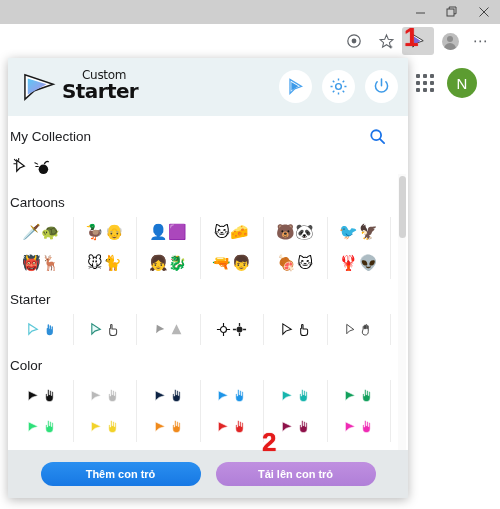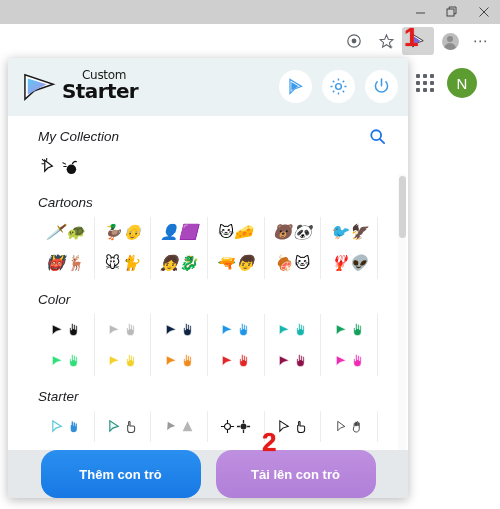--- a/index.html
+++ b/index.html
@@ -73,36 +73,36 @@
   .logo-cursor{position:absolute;left:0px;top:9px;font-size:20px;font-weight:bold;color:#111;
     font-family:"DejaVu Sans", sans-serif;letter-spacing:-0.6px;}
 
   .hdr-btns{position:absolute;right:10px;top:12px;display:flex;gap:10px;}
   .circ-btn{width:33px;height:33px;border-radius:50%;background:#ffffff;
     display:flex;align-items:center;justify-content:center;}
 
   .pop-body{
     position:relative;height:334px;background:#fff;overflow:hidden;
   }
-  .sec{padding:0 30px;box-sizing:border-box;font-style:italic;}
+  .sec{padding:0 2px;box-sizing:border-box;}
   .sec-title{font-size:13.5px;color:#202124;margin:13px 0 7px 0;font-weight:400;}
   .search-btn{position:absolute;right:22px;top:12px;}
 
   .cursor-row{display:flex;}
   .cursor-cell{
     width:63.5px;height:31px;display:flex;align-items:center;justify-content:center;
     border-right:1px solid #ececec;box-sizing:border-box;gap:1px;
   }
   .cursor-cell.free{border-right:none;width:auto;justify-content:flex-start;padding-left:2px;}
 
   .pop-footer{
     height:48px;background:#e4e8ea;display:flex;align-items:center;justify-content:center;gap:15px;
   }
   .btn{
-    height:48px;border-radius:16px;border:none;color:#fff;font-size:13px;
+    height:24px;border-radius:16px;border:none;color:#fff;font-size:11px;
     font-family:"Liberation Sans", sans-serif;cursor:pointer;
     display:flex;align-items:center;justify-content:center;font-weight:bold;text-align:center;
   }
   .btn-add{width:160px;background:linear-gradient(180deg,#2a8ff0,#1778e4);}
   .btn-upload{width:160px;background:linear-gradient(180deg,#bf8fe0,#b07fd8);}
 
   
   .sb-track{position:absolute;right:2px;top:58px;width:8px;height:334px;background:#fafafa;}
   .sb-thumb{position:absolute;right:2.5px;top:60px;width:7px;height:62px;background:#d3d3d3;border-radius:4px;}
 
@@ -312,20 +312,76 @@
             <span class="emoji">🐱</span>
           </div>
         <div class="cursor-cell">
             <span class="emoji">🦞</span>
             <span class="emoji">👽</span>
           </div>
       </div>
     </div>
 
     <div class="sec" style="margin-top:12px;">
+      <div class="sec-title">Starter</div>
+      <div class="cursor-row" id="starter-row">
+          <div class="cursor-cell">
+            <svg class="mini" viewBox="0 0 16 16">
+              <polygon points="3,2 3,13 6.3,9.7 12,7.8" fill="#ffffff" stroke="#5ec8d8" stroke-width="1.3"></polygon>
+            </svg>
+            <svg class="mini" viewBox="0 0 16 16">
+              <path d="M6 3c0-.8 1.5-.8 1.5 0v4.3h.6V4c0-.8 1.5-.8 1.5 0v3.6h.6V5.2c0-.8 1.4-.8 1.4 0v5.4c0 2.2-1.5 3.5-3.5 3.5S5 12.8 5 10.6V7c0-.8 1.4-.8 1.4 0v1.6H6z" fill="#2f8fd8"></path>
+            </svg>
+          </div>
+          <div class="cursor-cell">
+            <svg class="mini" viewBox="0 0 16 16">
+              <polygon points="3,2 3,13 6.3,9.7 12,7.8" fill="#e8fbfa" stroke="#2a8f7d" stroke-width="1.2"></polygon>
+            </svg>
+            <svg class="mini" viewBox="0 0 16 16">
+              <path d="M6 3.2c0-.8 1.5-.8 1.5 0v4.2h3.6c.9 0 1.3.6 1.3 1.3v2.8c0 1.9-1.3 2.9-3.2 2.9H7.6C6 14.4 5 13.3 5 11.6V7.2c0-.8 1-.8 1 0z" fill="none" stroke="#444444" stroke-width="1.1"></path>
+            </svg>
+          </div>
+          <div class="cursor-cell">
+            <svg class="mini" viewBox="0 0 16 16">
+              <polygon points="4,3 3.4,12 6.6,9.2 12,7.5" fill="#9a9a9a"></polygon>
+            </svg>
+            <svg class="mini" viewBox="0 0 16 16">
+              <polygon points="8,2.5 13.2,13 2.8,13" fill="#b6b6b6"></polygon>
+            </svg>
+          </div>
+          <div class="cursor-cell">
+            <svg class="mini" viewBox="0 0 16 16">
+              <circle cx="8" cy="8" r="3.2" fill="none" stroke="#111111" stroke-width="1.2"></circle>
+              <path d="M8 1v3.2M8 11.8V15M1 8h3.2M11.8 8H15" stroke="#111111" stroke-width="1.2"></path>
+            </svg>
+            <svg class="mini" viewBox="0 0 16 16">
+              <circle cx="8" cy="8" r="3.2" fill="#222222"></circle>
+              <path d="M8 1v3.2M8 11.8V15M1 8h3.2M11.8 8H15" stroke="#222222" stroke-width="1.4"></path>
+            </svg>
+          </div>
+          <div class="cursor-cell">
+            <svg class="mini" viewBox="0 0 16 16">
+              <polygon points="3,2 3,13 6.3,9.7 12,7.8" fill="#ffffff" stroke="#111" stroke-width="1.1"></polygon>
+            </svg>
+            <svg class="mini" viewBox="0 0 16 16">
+              <path d="M6 3.2c0-.8 1.5-.8 1.5 0v4.2h3.6c.9 0 1.3.6 1.3 1.3v2.8c0 1.9-1.3 2.9-3.2 2.9H7.6C6 14.4 5 13.3 5 11.6V7.2c0-.8 1-.8 1 0z" fill="#fff" stroke="#111" stroke-width="1.1"></path>
+            </svg>
+          </div>
+          <div class="cursor-cell">
+            <svg class="mini" viewBox="0 0 16 16">
+              <polygon points="4,2.5 4,12.5 6.8,9.6 11.5,8" fill="#fff" stroke="#333" stroke-width="0.9"></polygon>
+            </svg>
+            <svg class="mini" viewBox="0 0 16 16">
+              <path d="M4.4 7.5V5c0-.7 1-.7 1 0v2.2h.5V3.6c0-.7 1-.7 1 0v3.6h.5V3.2c0-.7 1-.7 1 0v4h.5V4.4c0-.7 1-.7 1 0v5.9c0 2.2-1.2 3.6-3.3 3.6-1.9 0-3.1-1.4-3.1-3.2z" fill="#fff" stroke="#333" stroke-width="0.9"></path>
+            </svg>
+          </div>
+        </div>
+    </div>
+
+    <div class="sec" style="margin-top:12px;">
       <div class="sec-title">Color</div>
       <div class="cursor-row" id="color-row-1">
           <div class="cursor-cell">
             <svg class="mini" viewBox="0 0 16 16">
               <polygon points="2.5,3 2.5,13.5 6.5,10 13,8" fill="#111111" stroke="#ffffff" stroke-width="0.7"></polygon>
             </svg>
             <svg class="mini" viewBox="0 0 16 16">
               <path d="M6 2.2c0-.8 1.6-.8 1.6 0v5h.6V3.3c0-.8 1.6-.8 1.6 0V8h.6V4.4c0-.8 1.5-.8 1.5 0v6.2c0 2.4-1.6 3.9-3.8 3.9C5.6 14.5 4 13.2 4 10.6V6.6c0-.8 1.5-.8 1.5 0v2h.5z" fill="#111111" stroke="#ffffff" stroke-width="0.6"></path>
             </svg>
           </div>
@@ -410,76 +466,20 @@
             <svg class="mini" viewBox="0 0 16 16">
               <path d="M6 2.2c0-.8 1.6-.8 1.6 0v5h.6V3.3c0-.8 1.6-.8 1.6 0V8h.6V4.4c0-.8 1.5-.8 1.5 0v6.2c0 2.4-1.6 3.9-3.8 3.9C5.6 14.5 4 13.2 4 10.6V6.6c0-.8 1.5-.8 1.5 0v2h.5z" fill="#8e1149" stroke="#ffffff" stroke-width="0.6"></path>
             </svg>
           </div>
           <div class="cursor-cell">
             <svg class="mini" viewBox="0 0 16 16">
               <polygon points="2.5,3 2.5,13.5 6.5,10 13,8" fill="#ef2bb4" stroke="#ffffff" stroke-width="0.7"></polygon>
             </svg>
             <svg class="mini" viewBox="0 0 16 16">
               <path d="M6 2.2c0-.8 1.6-.8 1.6 0v5h.6V3.3c0-.8 1.6-.8 1.6 0V8h.6V4.4c0-.8 1.5-.8 1.5 0v6.2c0 2.4-1.6 3.9-3.8 3.9C5.6 14.5 4 13.2 4 10.6V6.6c0-.8 1.5-.8 1.5 0v2h.5z" fill="#ef2bb4" stroke="#ffffff" stroke-width="0.6"></path>
-            </svg>
-          </div>
-        </div>
-    </div>
-
-    <div class="sec" style="margin-top:12px;">
-      <div class="sec-title">Starter</div>
-      <div class="cursor-row" id="starter-row">
-          <div class="cursor-cell">
-            <svg class="mini" viewBox="0 0 16 16">
-              <polygon points="3,2 3,13 6.3,9.7 12,7.8" fill="#ffffff" stroke="#5ec8d8" stroke-width="1.3"></polygon>
-            </svg>
-            <svg class="mini" viewBox="0 0 16 16">
-              <path d="M6 3c0-.8 1.5-.8 1.5 0v4.3h.6V4c0-.8 1.5-.8 1.5 0v3.6h.6V5.2c0-.8 1.4-.8 1.4 0v5.4c0 2.2-1.5 3.5-3.5 3.5S5 12.8 5 10.6V7c0-.8 1.4-.8 1.4 0v1.6H6z" fill="#2f8fd8"></path>
-            </svg>
-          </div>
-          <div class="cursor-cell">
-            <svg class="mini" viewBox="0 0 16 16">
-              <polygon points="3,2 3,13 6.3,9.7 12,7.8" fill="#e8fbfa" stroke="#2a8f7d" stroke-width="1.2"></polygon>
-            </svg>
-            <svg class="mini" viewBox="0 0 16 16">
-              <path d="M6 3.2c0-.8 1.5-.8 1.5 0v4.2h3.6c.9 0 1.3.6 1.3 1.3v2.8c0 1.9-1.3 2.9-3.2 2.9H7.6C6 14.4 5 13.3 5 11.6V7.2c0-.8 1-.8 1 0z" fill="none" stroke="#444444" stroke-width="1.1"></path>
-            </svg>
-          </div>
-          <div class="cursor-cell">
-            <svg class="mini" viewBox="0 0 16 16">
-              <polygon points="4,3 3.4,12 6.6,9.2 12,7.5" fill="#9a9a9a"></polygon>
-            </svg>
-            <svg class="mini" viewBox="0 0 16 16">
-              <polygon points="8,2.5 13.2,13 2.8,13" fill="#b6b6b6"></polygon>
-            </svg>
-          </div>
-          <div class="cursor-cell">
-            <svg class="mini" viewBox="0 0 16 16">
-              <circle cx="8" cy="8" r="3.2" fill="none" stroke="#111111" stroke-width="1.2"></circle>
-              <path d="M8 1v3.2M8 11.8V15M1 8h3.2M11.8 8H15" stroke="#111111" stroke-width="1.2"></path>
-            </svg>
-            <svg class="mini" viewBox="0 0 16 16">
-              <circle cx="8" cy="8" r="3.2" fill="#222222"></circle>
-              <path d="M8 1v3.2M8 11.8V15M1 8h3.2M11.8 8H15" stroke="#222222" stroke-width="1.4"></path>
-            </svg>
-          </div>
-          <div class="cursor-cell">
-            <svg class="mini" viewBox="0 0 16 16">
-              <polygon points="3,2 3,13 6.3,9.7 12,7.8" fill="#ffffff" stroke="#111" stroke-width="1.1"></polygon>
-            </svg>
-            <svg class="mini" viewBox="0 0 16 16">
-              <path d="M6 3.2c0-.8 1.5-.8 1.5 0v4.2h3.6c.9 0 1.3.6 1.3 1.3v2.8c0 1.9-1.3 2.9-3.2 2.9H7.6C6 14.4 5 13.3 5 11.6V7.2c0-.8 1-.8 1 0z" fill="#fff" stroke="#111" stroke-width="1.1"></path>
-            </svg>
-          </div>
-          <div class="cursor-cell">
-            <svg class="mini" viewBox="0 0 16 16">
-              <polygon points="4,2.5 4,12.5 6.8,9.6 11.5,8" fill="#fff" stroke="#333" stroke-width="0.9"></polygon>
-            </svg>
-            <svg class="mini" viewBox="0 0 16 16">
-              <path d="M4.4 7.5V5c0-.7 1-.7 1 0v2.2h.5V3.6c0-.7 1-.7 1 0v3.6h.5V3.2c0-.7 1-.7 1 0v4h.5V4.4c0-.7 1-.7 1 0v5.9c0 2.2-1.2 3.6-3.3 3.6-1.9 0-3.1-1.4-3.1-3.2z" fill="#fff" stroke="#333" stroke-width="0.9"></path>
             </svg>
           </div>
         </div>
     </div>
 
     <div class="sb-track"></div>
     <div class="sb-thumb"></div>
   </div>
 
   <div class="pop-footer">

